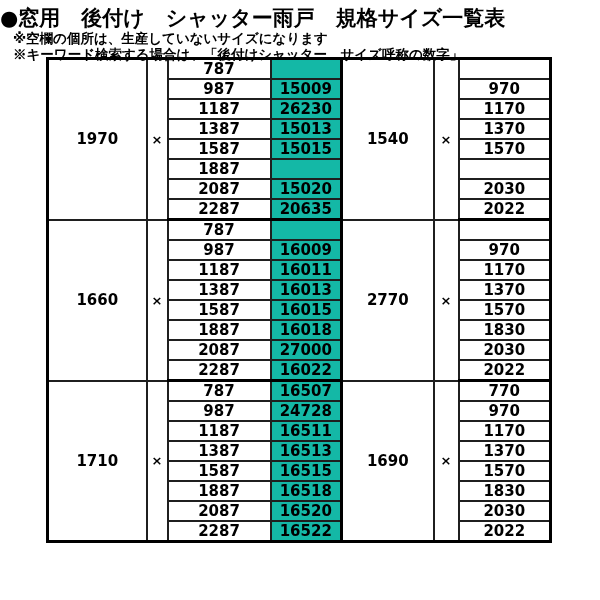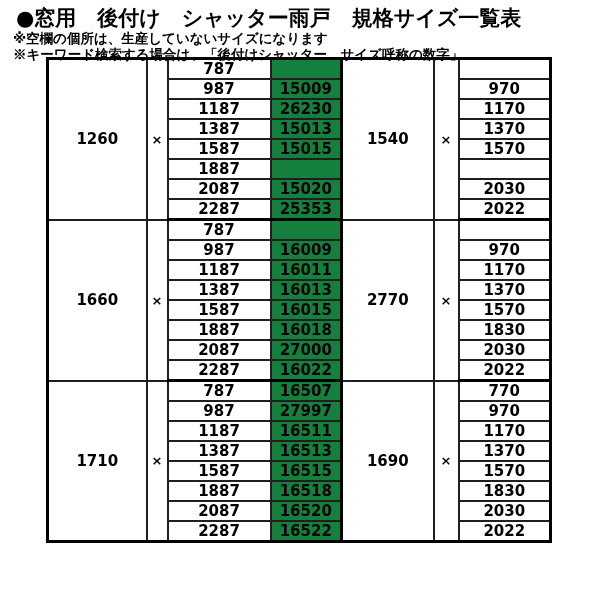--- a/index.html
+++ b/index.html
@@ -4,21 +4,21 @@
 <style>
   * { box-sizing: border-box; }
   html, body { margin: 0; padding: 0; }
   body {
     width: 600px; height: 600px; position: relative;
     background: #ffffff; color: #000;
     font-family: "DejaVu Sans", "Liberation Sans", sans-serif;
     overflow: hidden;
   }
   .title {
-    position: absolute; left: 16px; top: 4px;
+    position: absolute; left: 0; top: 4px;
     font-size: 21px; font-weight: bold; white-space: nowrap;
   }
   .note {
     position: absolute; left: 13px;
     font-size: 13.5px; font-weight: bold; white-space: nowrap; text-align: right;
   }
   .note-1 { top: 30px; }
   .note-2 { top: 46px; font-family: Liberation Serif, serif; }
 
   table.size-table {
@@ -27,21 +27,21 @@
     border: 3px solid #000;
   }
   .size-table td {
     border: 2px solid #1f1f1f;
     height: 20px; padding: 0;
     text-align: center; vertical-align: middle;
     font-size: 15px; font-weight: bold;
     overflow: hidden; white-space: nowrap;
   }
   .size-table td.c {
-    background: #15803d;
+    background: #14b8a6;
     border-right: 3px solid #000;
   }
   .size-table td.x { font-size: 13px; }
   .size-table tbody tr:last-child td { border-bottom: 3px solid #000; }
 </style>
 </head>
 <body>
 
 <div class="title">●窓用　後付け　シャッター雨戸　規格サイズ一覧表</div>
 <div class="note note-1">※空欄の個所は、生産していないサイズになります</div>
@@ -53,21 +53,21 @@
       <col style="width:21px">
       <col style="width:103px">
     <col style="width:71px">
       <col style="width:92px">
       <col style="width:25px">
       <col style="width:92px">
   </colgroup>
 
   <tbody>
     <tr>
-      <td rowspan="8" class="w">1260</td>
+      <td rowspan="8" class="w">1970</td>
       <td rowspan="8" class="x">×</td>
       <td class="h">787</td>
       <td class="c"></td>
       <td rowspan="8" class="w">1540</td>
       <td rowspan="8" class="x">×</td>
       <td class="rh"></td>
     </tr>
     <tr>
       <td class="h">987</td>
       <td class="c">15009</td>
@@ -93,21 +93,21 @@
       <td class="c"></td>
       <td class="rh"></td>
     </tr>
     <tr>
       <td class="h">2087</td>
       <td class="c">15020</td>
       <td class="rh">2030</td>
     </tr>
     <tr>
       <td class="h">2287</td>
-      <td class="c">25353</td>
+      <td class="c">20635</td>
       <td class="rh">2022</td>
     </tr>
   </tbody>
 
   <tbody>
     <tr>
       <td rowspan="8" class="w">1660</td>
       <td rowspan="8" class="x">×</td>
       <td class="h">787</td>
       <td class="c"></td>
@@ -157,21 +157,21 @@
       <td rowspan="8" class="w">1710</td>
       <td rowspan="8" class="x">×</td>
       <td class="h">787</td>
       <td class="c">16507</td>
       <td rowspan="8" class="w">1690</td>
       <td rowspan="8" class="x">×</td>
       <td class="rh">770</td>
     </tr>
     <tr>
       <td class="h">987</td>
-      <td class="c">27997</td>
+      <td class="c">24728</td>
       <td class="rh">970</td>
     </tr>
     <tr>
       <td class="h">1187</td>
       <td class="c">16511</td>
       <td class="rh">1170</td>
     </tr>
     <tr>
       <td class="h">1387</td>
       <td class="c">16513</td>

